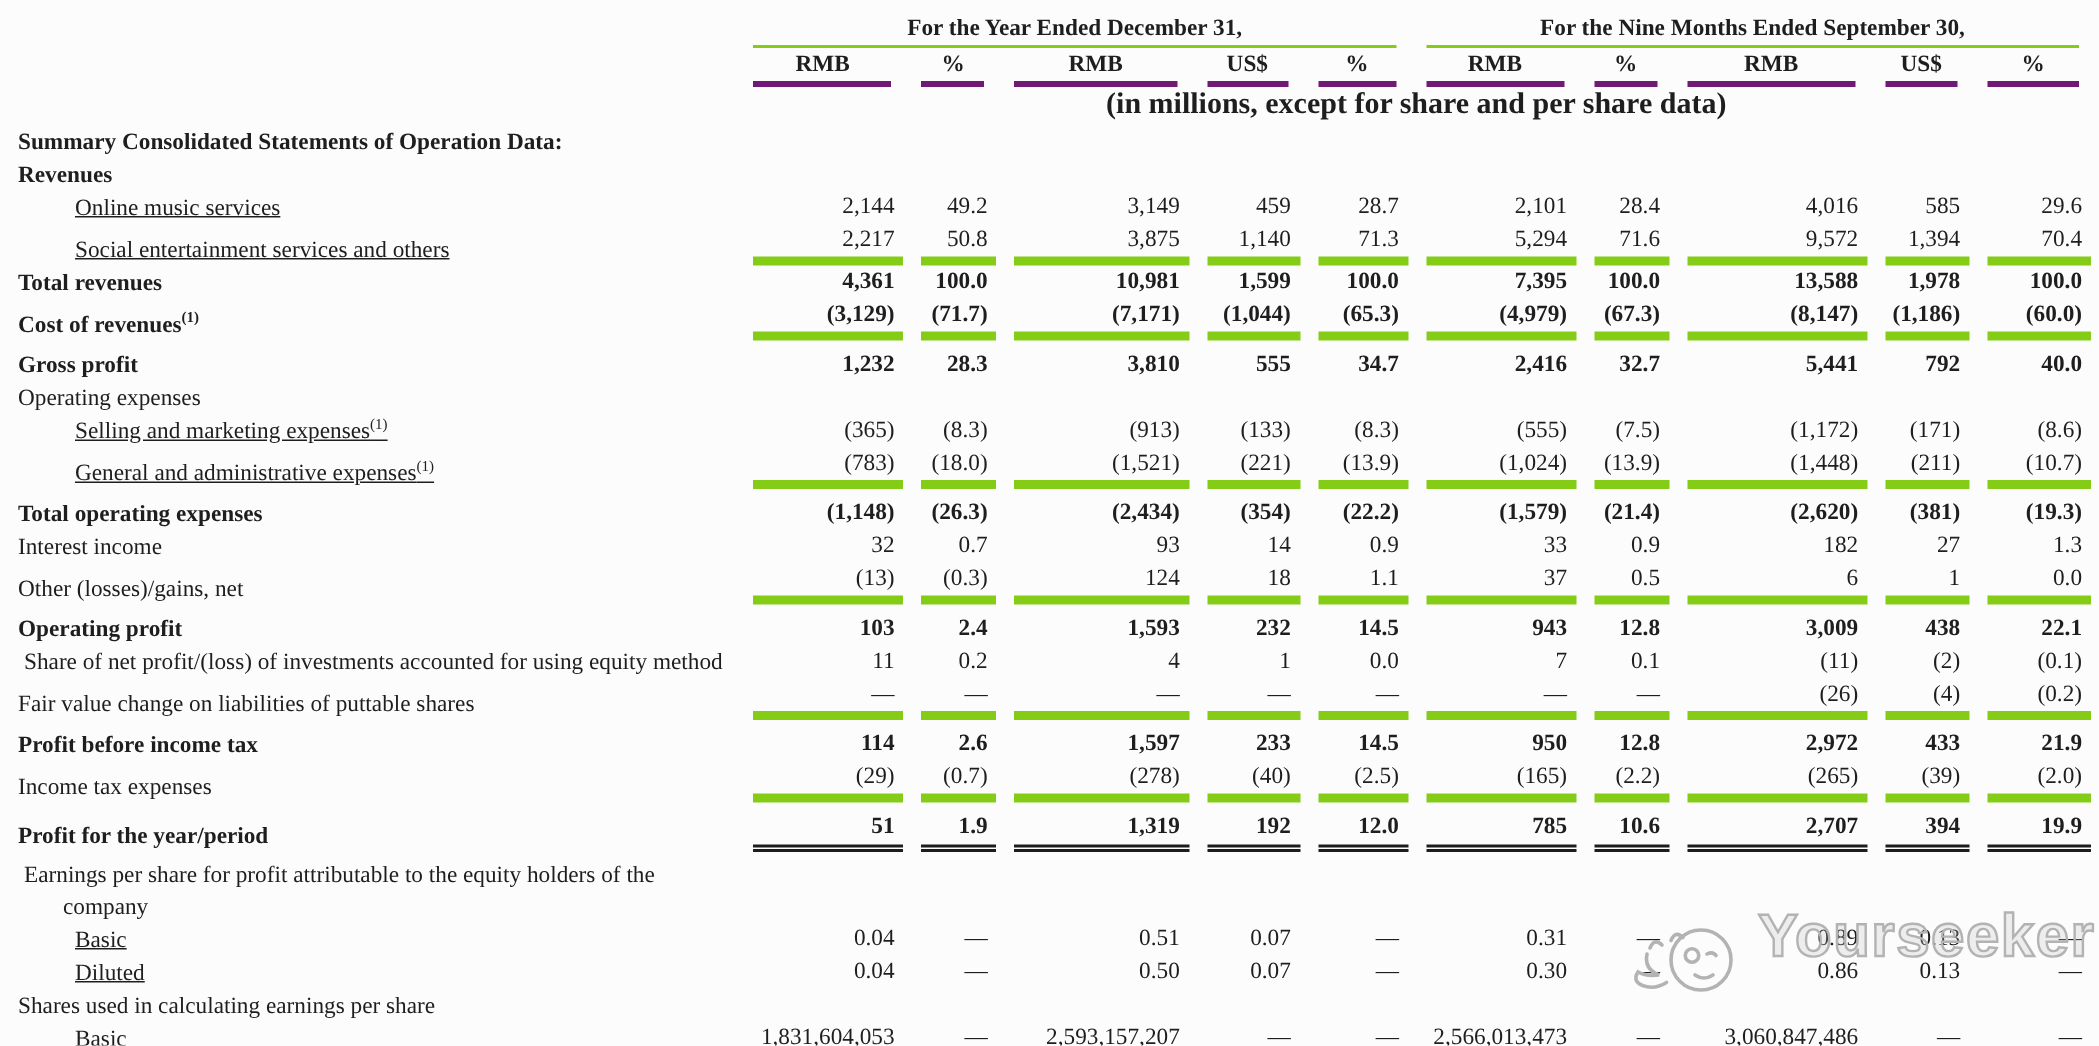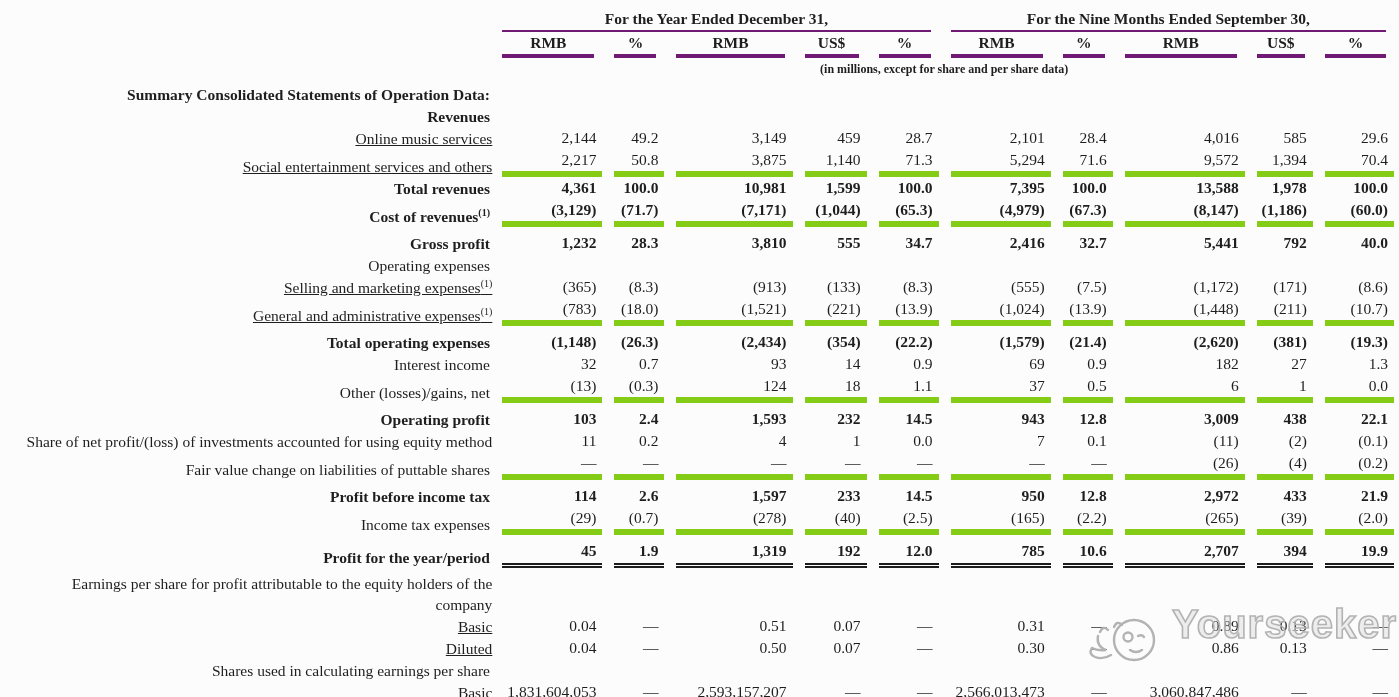--- a/index.html
+++ b/index.html
@@ -10,26 +10,26 @@
     position:relative;
   }
   .page{position:relative;width:1399px;height:697px;}
   table{
     border-collapse:collapse;table-layout:fixed;
     width:1392px;margin:8px 0 0 4px;
   }
   td,th{padding:0;vertical-align:bottom;font-size:15.5px;line-height:21px;font-weight:normal;}
   
   thead th{font-weight:bold;text-align:center;}
-  thead .grp div{border-bottom:2px solid #701a75;margin:0 10px;padding-bottom:1px;}
+  thead .grp div{border-bottom:2px solid #84cc16;margin:0 10px;padding-bottom:1px;}
   thead .yr div{border-bottom:2px solid #1d1d1d;margin:0 14px;padding-bottom:0;}
   thead .colh div{border-bottom:4px solid #701a75;margin:0 10px;padding-bottom:1px;}
-  thead .units div{font-weight:bold;font-size:12px;padding:1px 0 3px 0;}
+  thead .units div{font-weight:bold;font-size:20px;padding:1px 0 3px 0;}
   
-  td.lblc{padding-left:8px;text-align:right;}
+  td.lblc{padding-left:8px;}
   .lab{max-width:478px;}
   .b{font-weight:bold;}
   .ind1{padding-left:38px;text-decoration:underline;}
   .hang{padding-left:30px;text-indent:-26px;max-width:472px;}
   td.val{padding:0 2px 0 10px;}
   .num{text-align:right;padding:0 6px 1px 0;min-height:21px;}
   tr.rs td.val .num{border-bottom:6px solid #84cc16;}
   tr.rd td.val .num{border-bottom:5px double #1d1d1d;padding-bottom:2px;}
   tr.pt td{padding-top:5px;}
   sup{font-size:10px;line-height:0;vertical-align:super;}
@@ -513,21 +513,21 @@
           <td class="val">
             <div class="num">93</div>
           </td>
           <td class="val">
             <div class="num">14</div>
           </td>
           <td class="val">
             <div class="num">0.9</div>
           </td>
           <td class="val">
-            <div class="num">69</div>
+            <div class="num">33</div>
           </td>
           <td class="val">
             <div class="num">0.9</div>
           </td>
           <td class="val">
             <div class="num">182</div>
           </td>
           <td class="val">
             <div class="num">27</div>
           </td>
@@ -743,21 +743,21 @@
           </td>
           <td class="val">
             <div class="num">(2.0)</div>
           </td>
         </tr>
         <tr class="rd pt">
           <td class="lblc">
             <div class="lab b"><span>Profit for the year/period</span></div>
           </td>
           <td class="val">
-            <div class="num b">45</div>
+            <div class="num b">51</div>
           </td>
           <td class="val">
             <div class="num b">1.9</div>
           </td>
           <td class="val">
             <div class="num b">1,319</div>
           </td>
           <td class="val">
             <div class="num b">192</div>
           </td>

